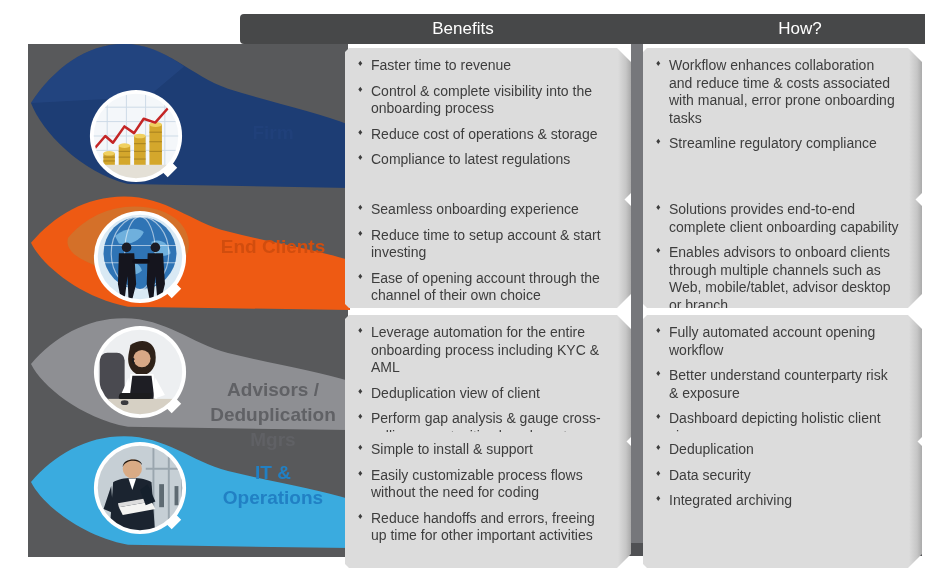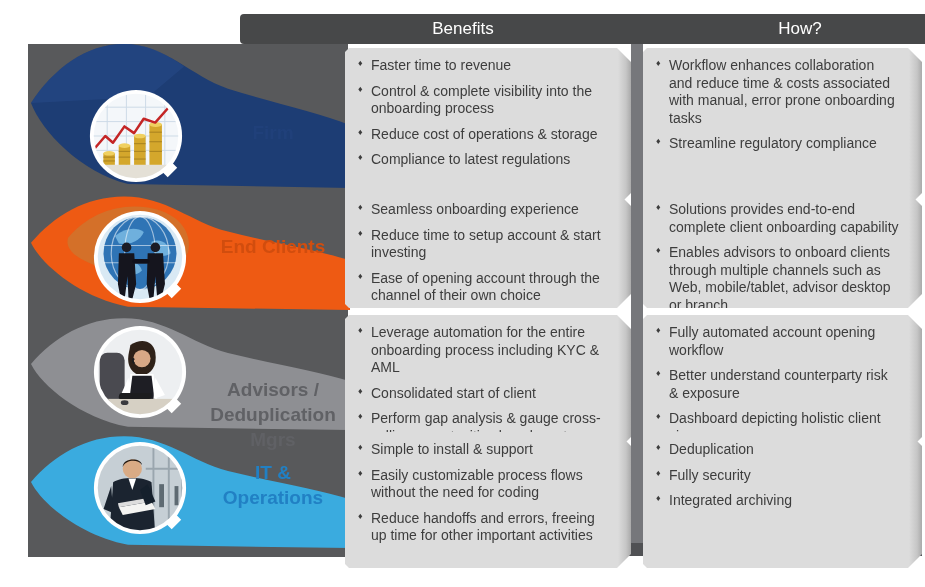--- a/index.html
+++ b/index.html
@@ -263,21 +263,21 @@
   <div class="box col-how r2">
     <ul>
         <li>Solutions provides end-to-end complete client onboarding capability</li>
         <li>Enables advisors to onboard clients through multiple channels such as Web, mobile/tablet, advisor desktop or branch</li>
       </ul>
   </div>
 
   <div class="box col-benefits r3">
     <ul>
         <li>Leverage automation for the entire onboarding process including KYC &amp; AML</li>
-        <li>Consolidated start of client</li>
+        <li>Deduplication view of client</li>
         <li>Perform gap analysis &amp; gauge cross-selling opportunities by relevant reports</li>
       </ul>
   </div>
   <div class="box col-how r3">
     <ul>
         <li>Fully automated account opening workflow</li>
         <li>Better understand counterparty risk &amp; exposure</li>
         <li>Dashboard depicting holistic client view</li>
       </ul>
   </div>
@@ -285,18 +285,18 @@
   <div class="box col-benefits r4">
     <ul>
         <li>Simple to install &amp; support</li>
         <li>Easily customizable process flows without the need for coding</li>
         <li>Reduce handoffs and errors, freeing up time for other important activities</li>
       </ul>
   </div>
   <div class="box col-how r4">
     <ul>
         <li>Deduplication</li>
-        <li>Fully security</li>
+        <li>Data security</li>
         <li>Integrated archiving</li>
       </ul>
   </div>
 
 </div>
 
 </body></html>

